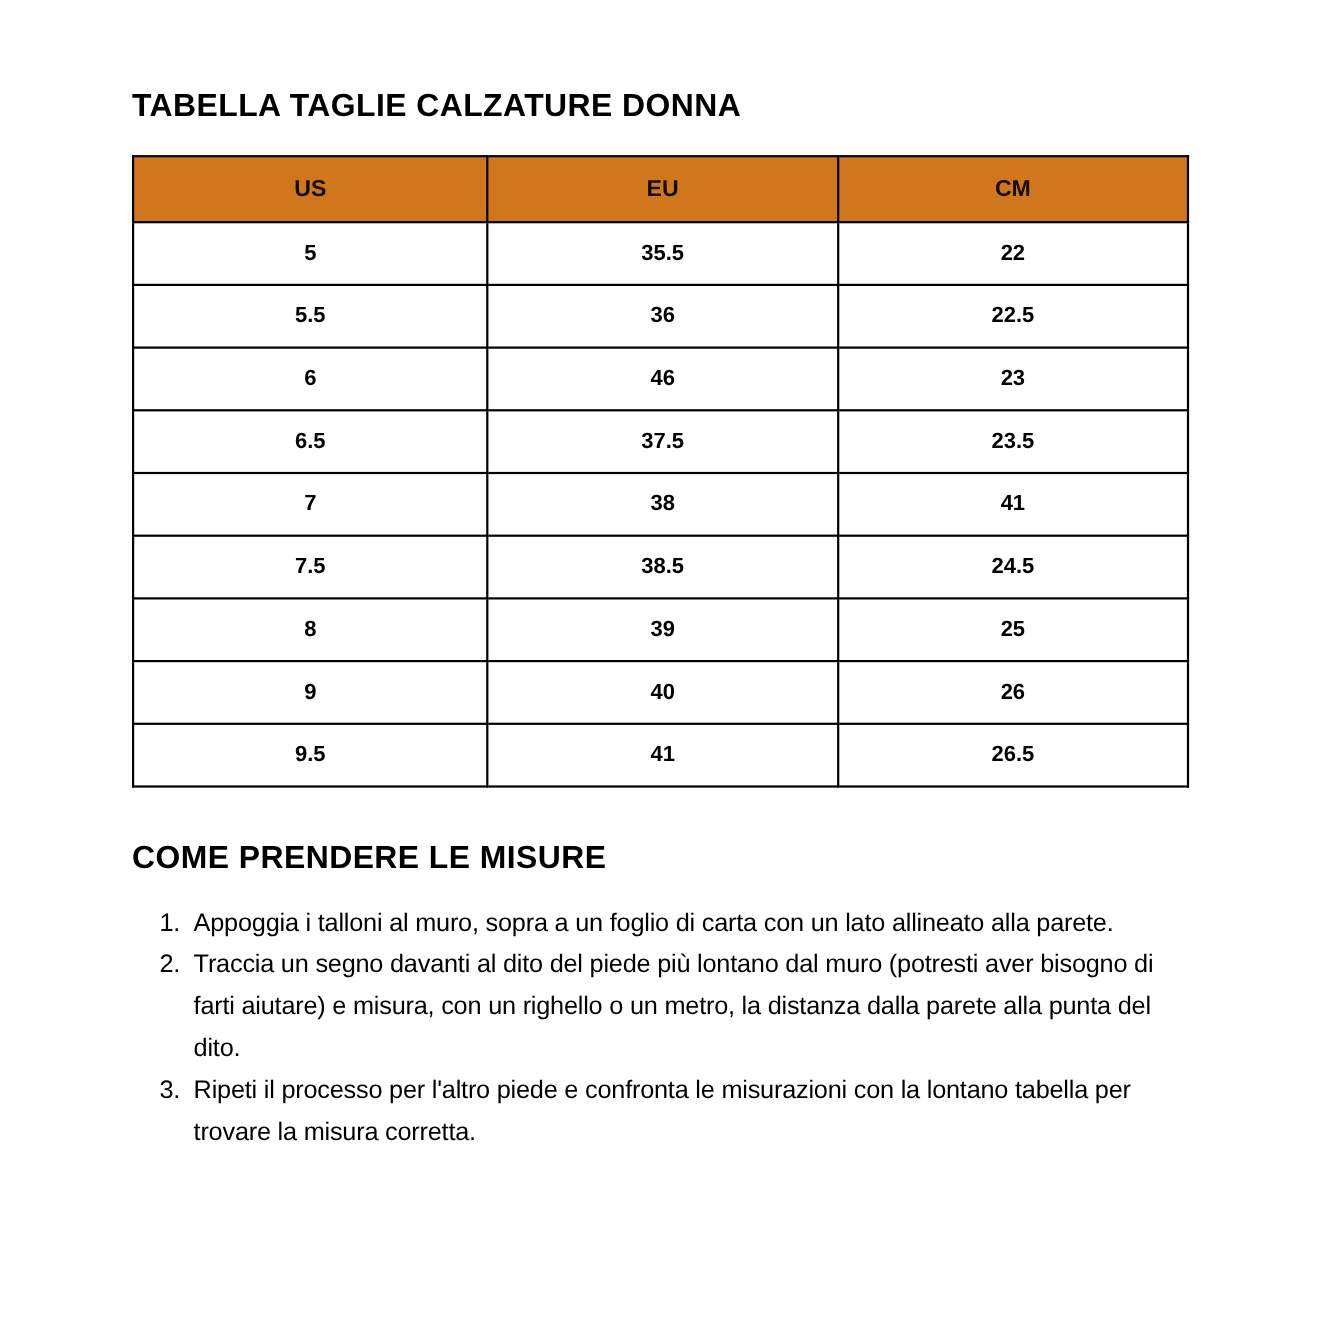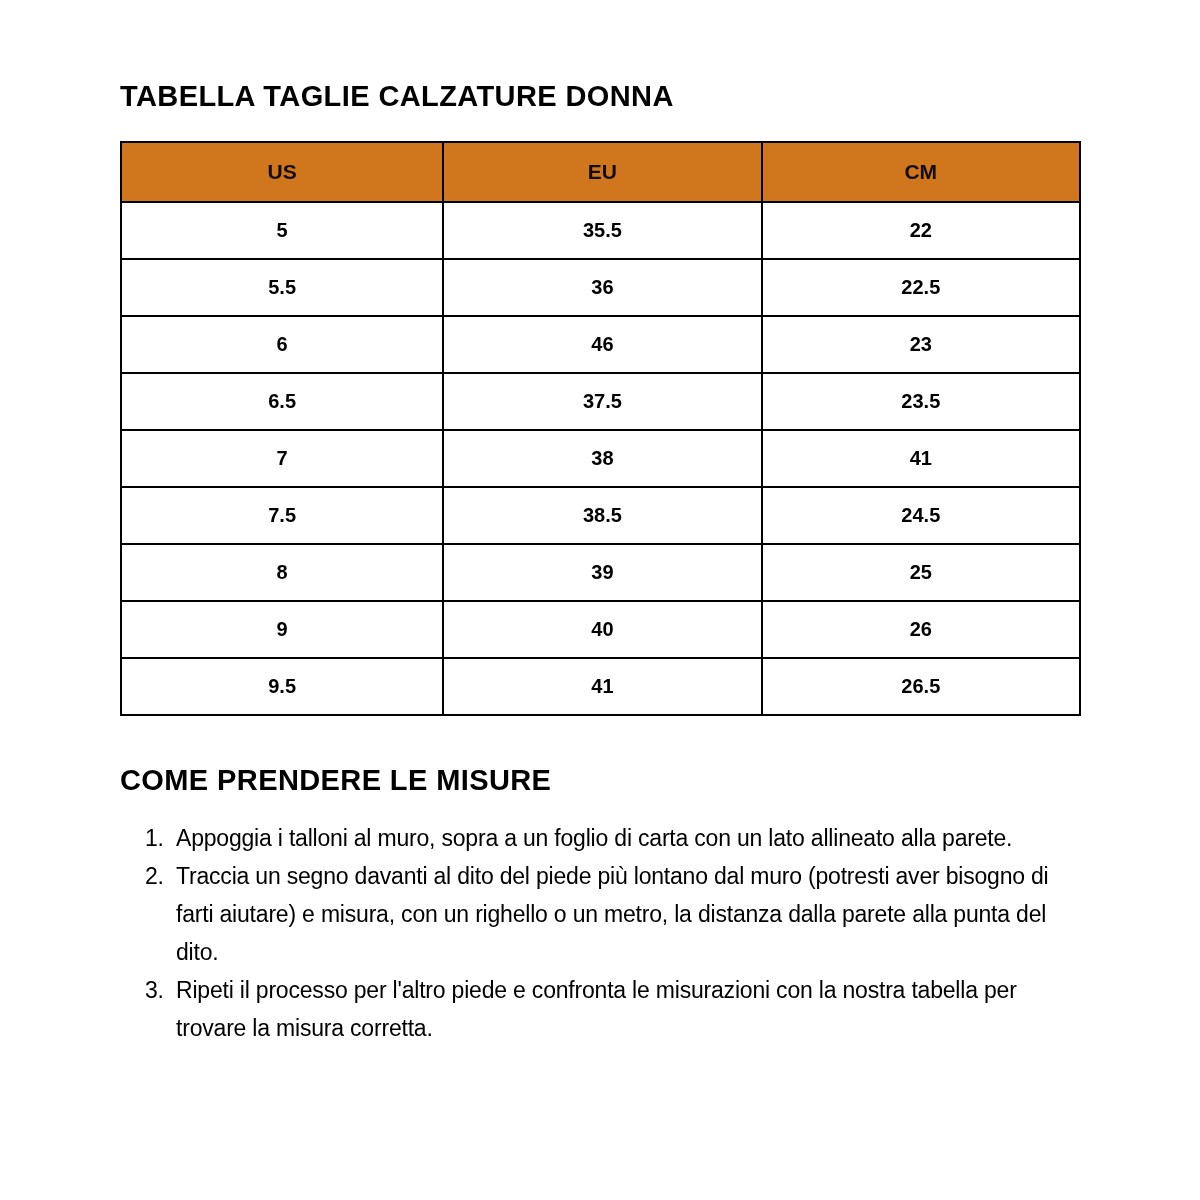--- a/index.html
+++ b/index.html
@@ -141,16 +141,16 @@
         <td>26.5</td>
       </tr>
     </tbody>
   </table>
 
   <h2 class="section-title">COME PRENDERE LE MISURE</h2>
 
   <ol class="steps">
     <li>Appoggia i talloni al muro, sopra a un foglio di carta con un lato allineato alla parete.</li>
     <li>Traccia un segno davanti al dito del piede più lontano dal muro (potresti aver bisogno di farti aiutare) e misura, con un righello o un metro, la distanza dalla parete alla punta del dito.</li>
-    <li>Ripeti il processo per l'altro piede e confronta le misurazioni con la nostra tabella per trovare la misura corretta.</li>
+    <li>Ripeti il processo per l'altro piede e confronta le misurazioni con la lontano tabella per trovare la misura corretta.</li>
   </ol>
 
 </div>
 
 </body></html>

